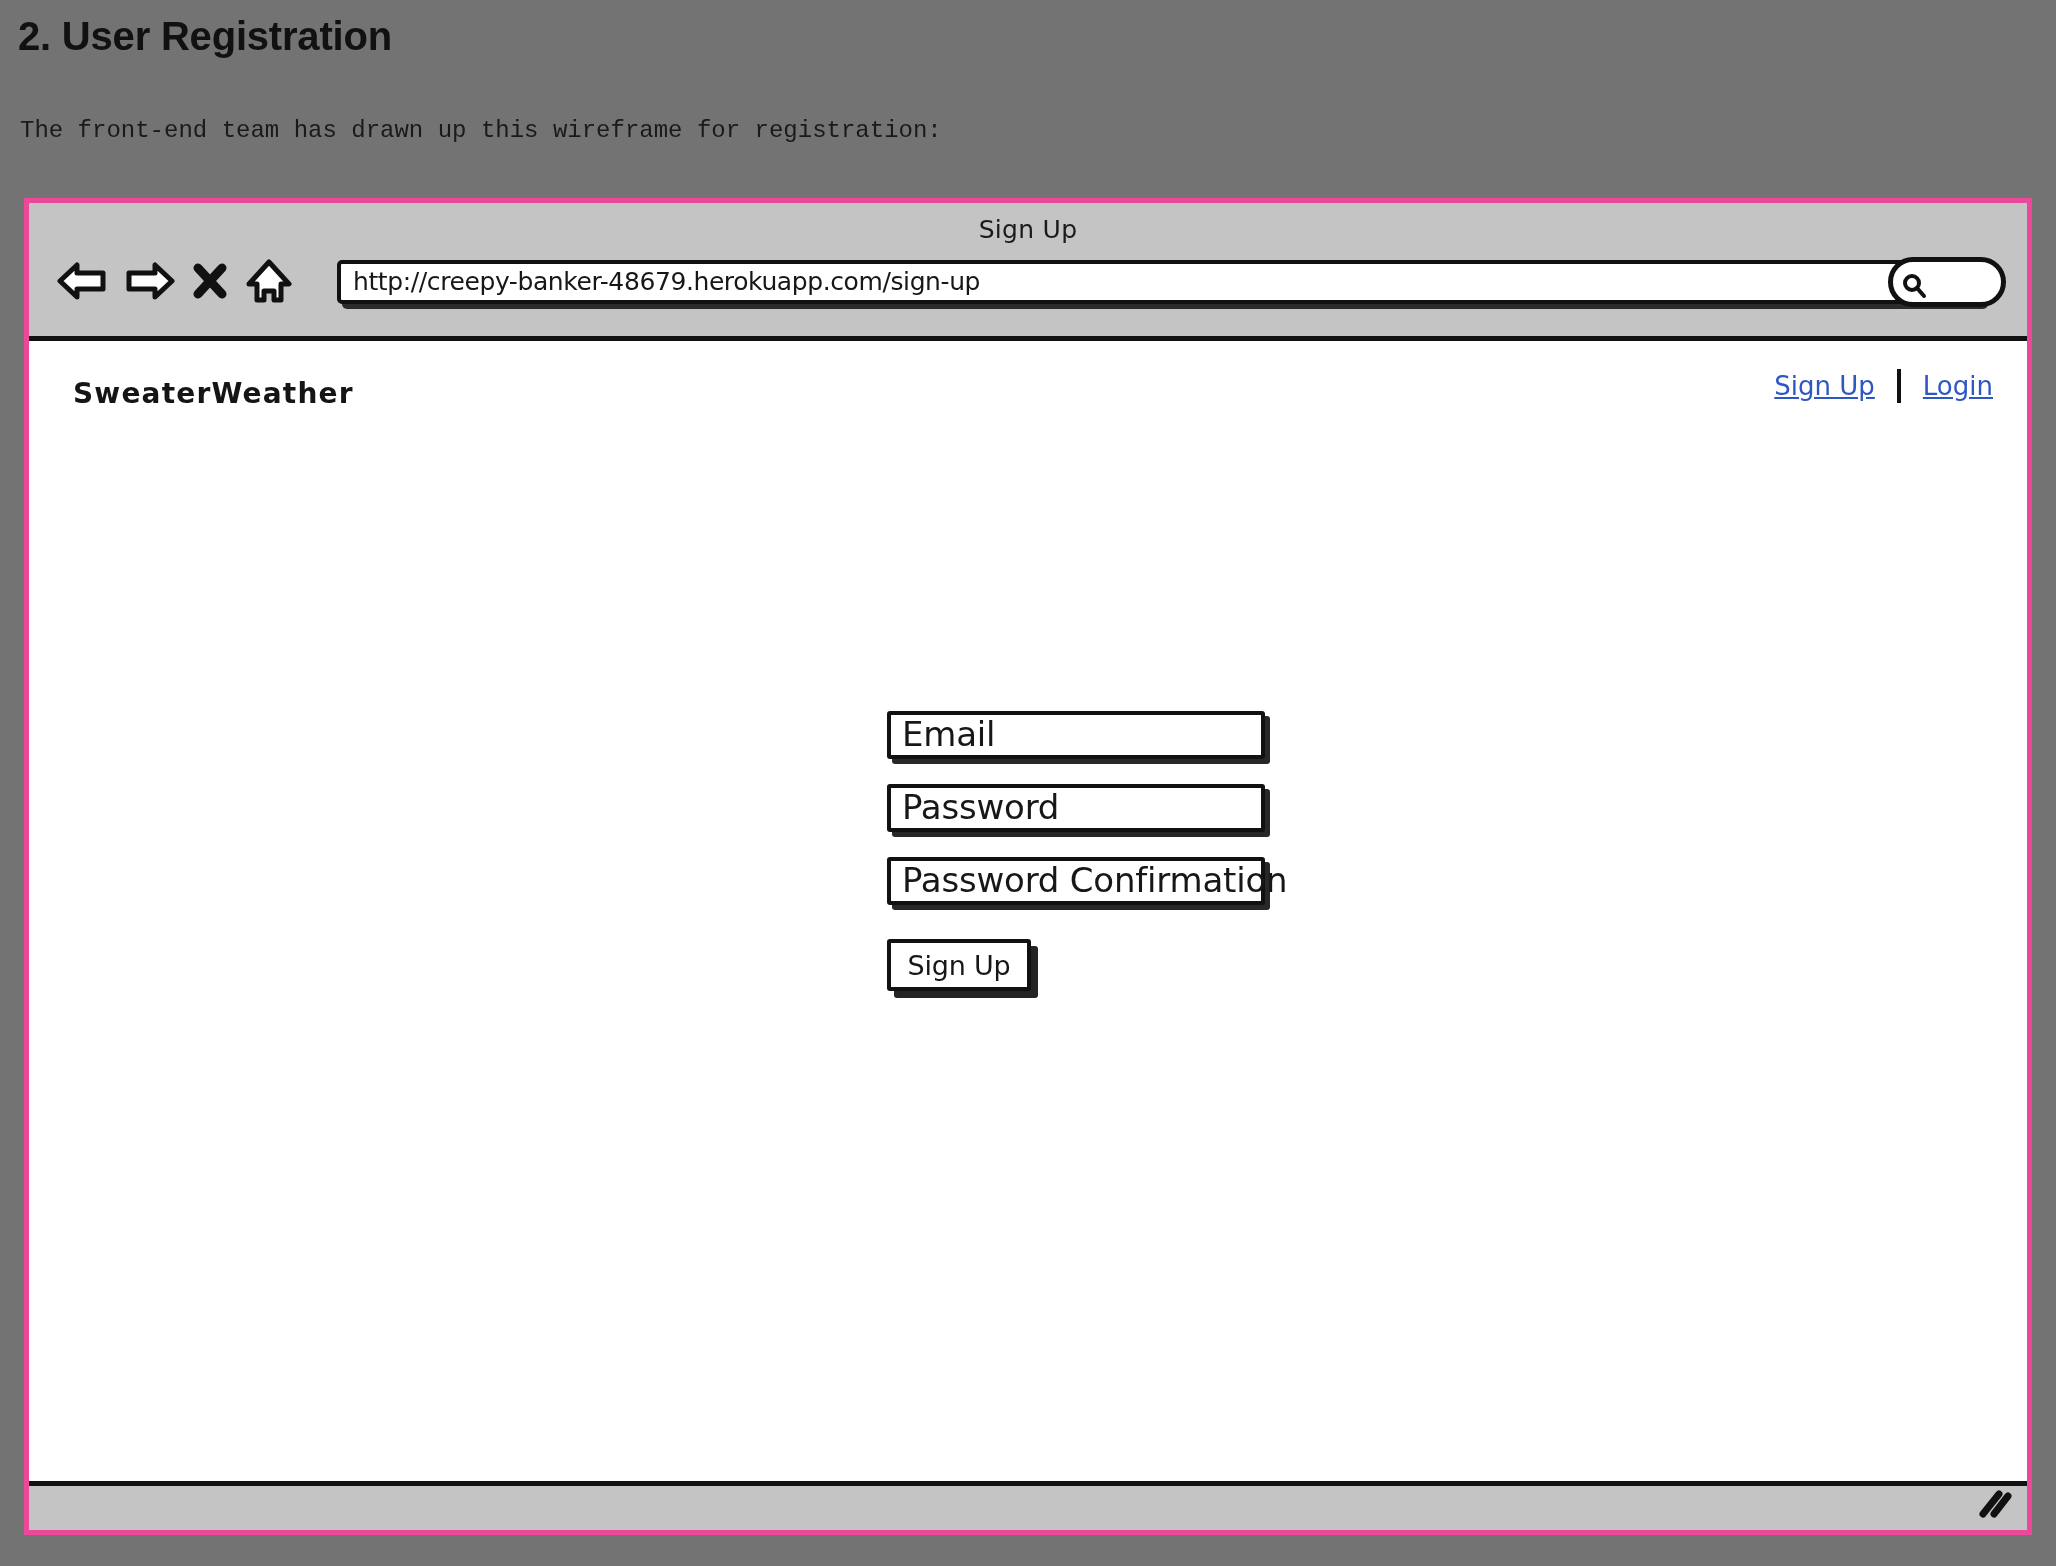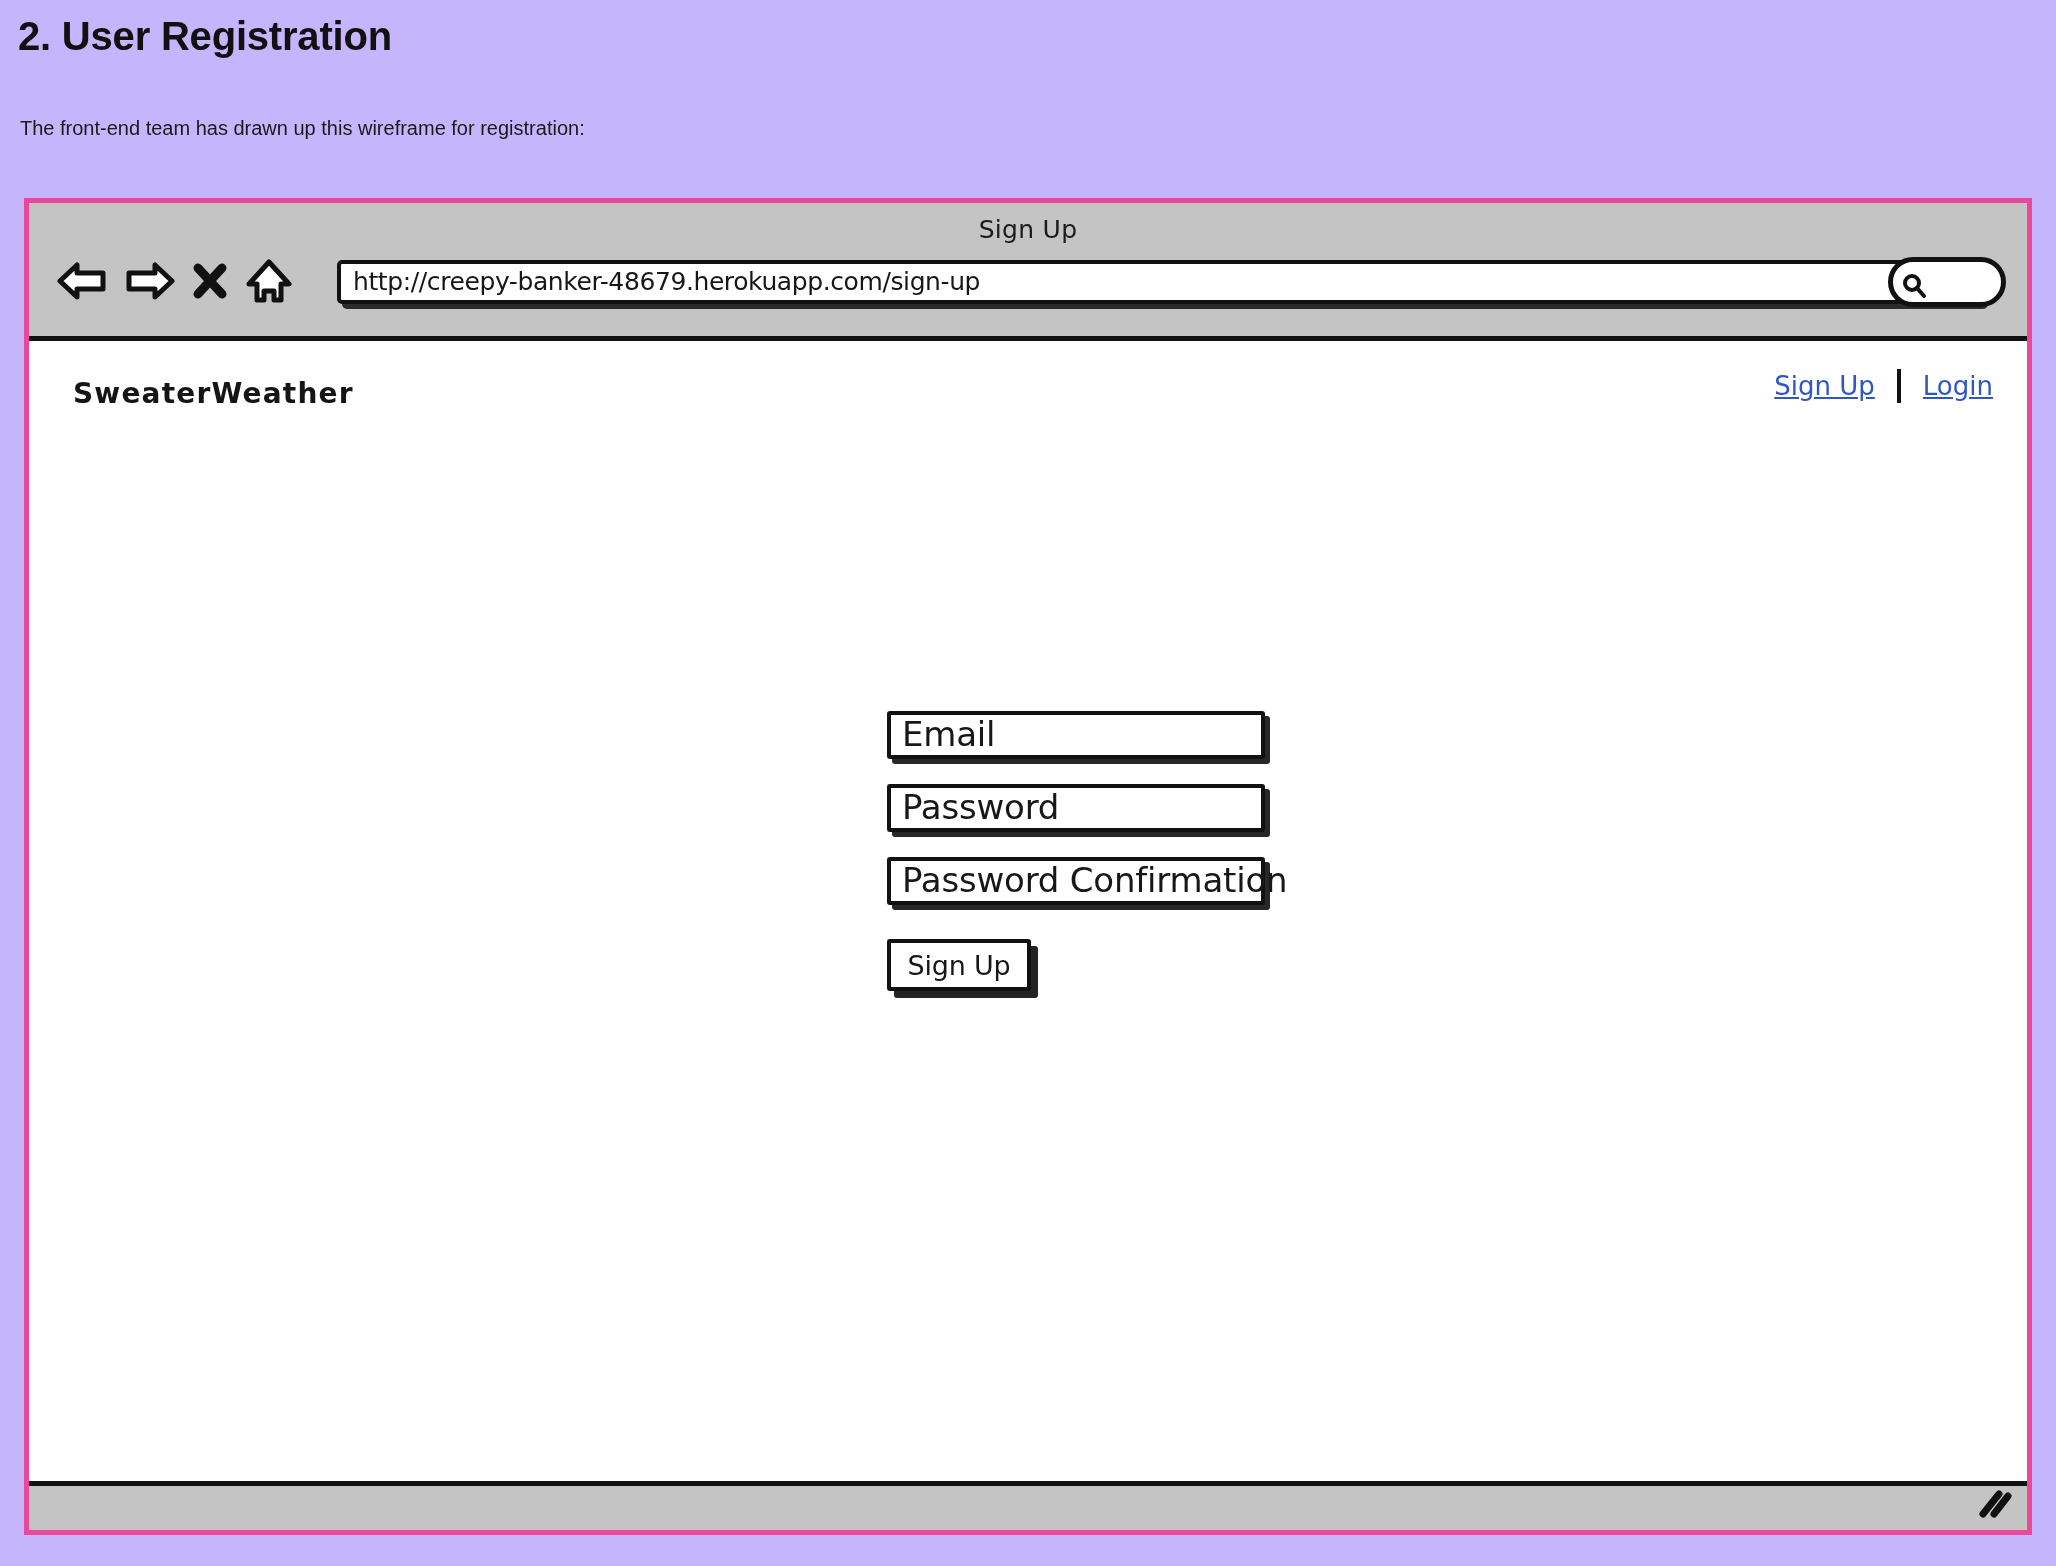--- a/index.html
+++ b/index.html
@@ -9,42 +9,43 @@
     height: 1566px;
     background: #ffffff;
     font-family: "Liberation Sans", sans-serif;
     overflow: hidden;
   }
 
   .page {
     position: relative;
     width: 2056px;
     height: 1566px;
-    background: #c4b5fd;
+    background: #737373;
   }
 
   
   .doc-heading {
     position: absolute;
     left: 18px;
     top: 14px;
     font-size: 40px;
     font-weight: bold;
     color: #111111;
     letter-spacing: -0.2px;
     white-space: nowrap;
   }
 
   .doc-subtitle {
     position: absolute;
     left: 20px;
     top: 117px;
-    font-size: 20px;
+    font-size: 24px;
     color: #1a1a1a;
     white-space: nowrap;
+    font-family: Liberation Mono, monospace;
   }
 
   
   .browser-window {
     position: absolute;
     left: 24px;
     top: 198px;
     width: 2008px;
     height: 1337px;
     border: 5px solid #ec4899;

